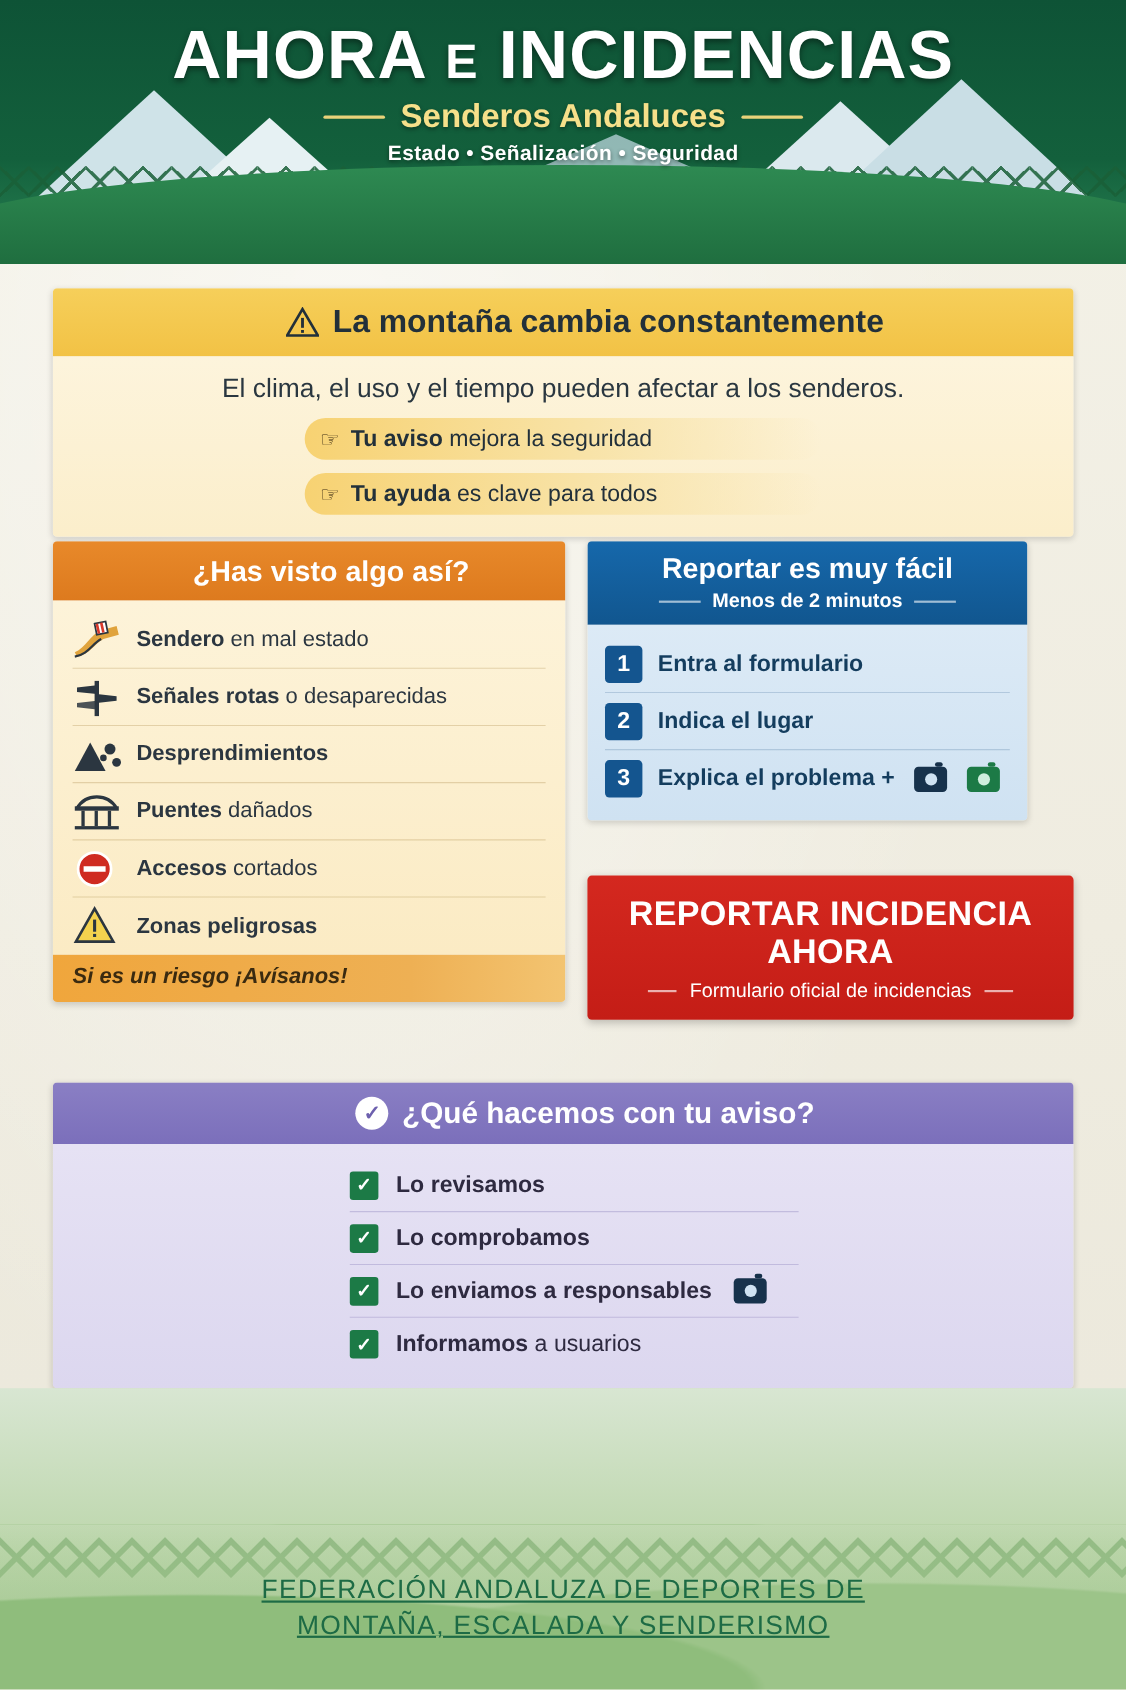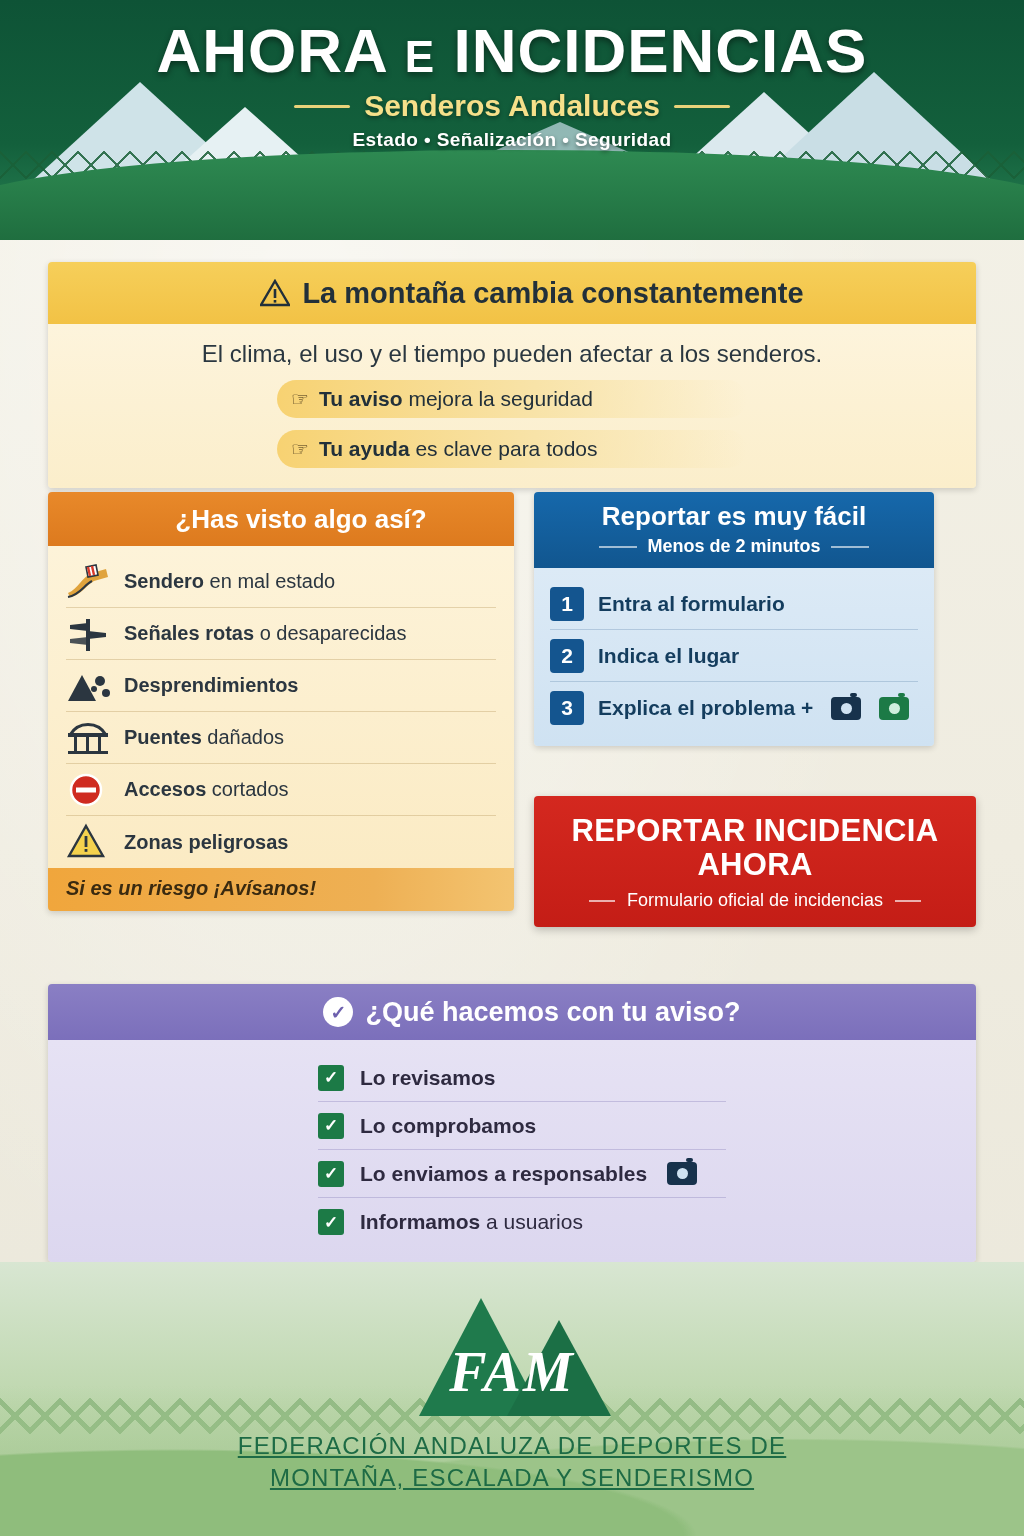--- a/index.html
+++ b/index.html
@@ -540,25 +540,20 @@
         <span class="cbox">✓</span>
         <span><b>Informamos</b><span> a usuarios</span></span>
       </div>
     </div>
   </div>
 
   <div class="footer">
     <div class="f-trees"></div>
     <div class="f-hills"></div>
 
-    <div class="logo">
-      <div class="peak p1"></div>
-      <div class="peak p2"></div>
-      <div class="fam">FAM</div>
-    </div>
 
     <div class="f-text">
       <div>FEDERACIÓN ANDALUZA DE DEPORTES DE</div>
       <div>MONTAÑA, ESCALADA Y SENDERISMO</div>
     </div>
   </div>
 
 </div>
 
 </body></html>

